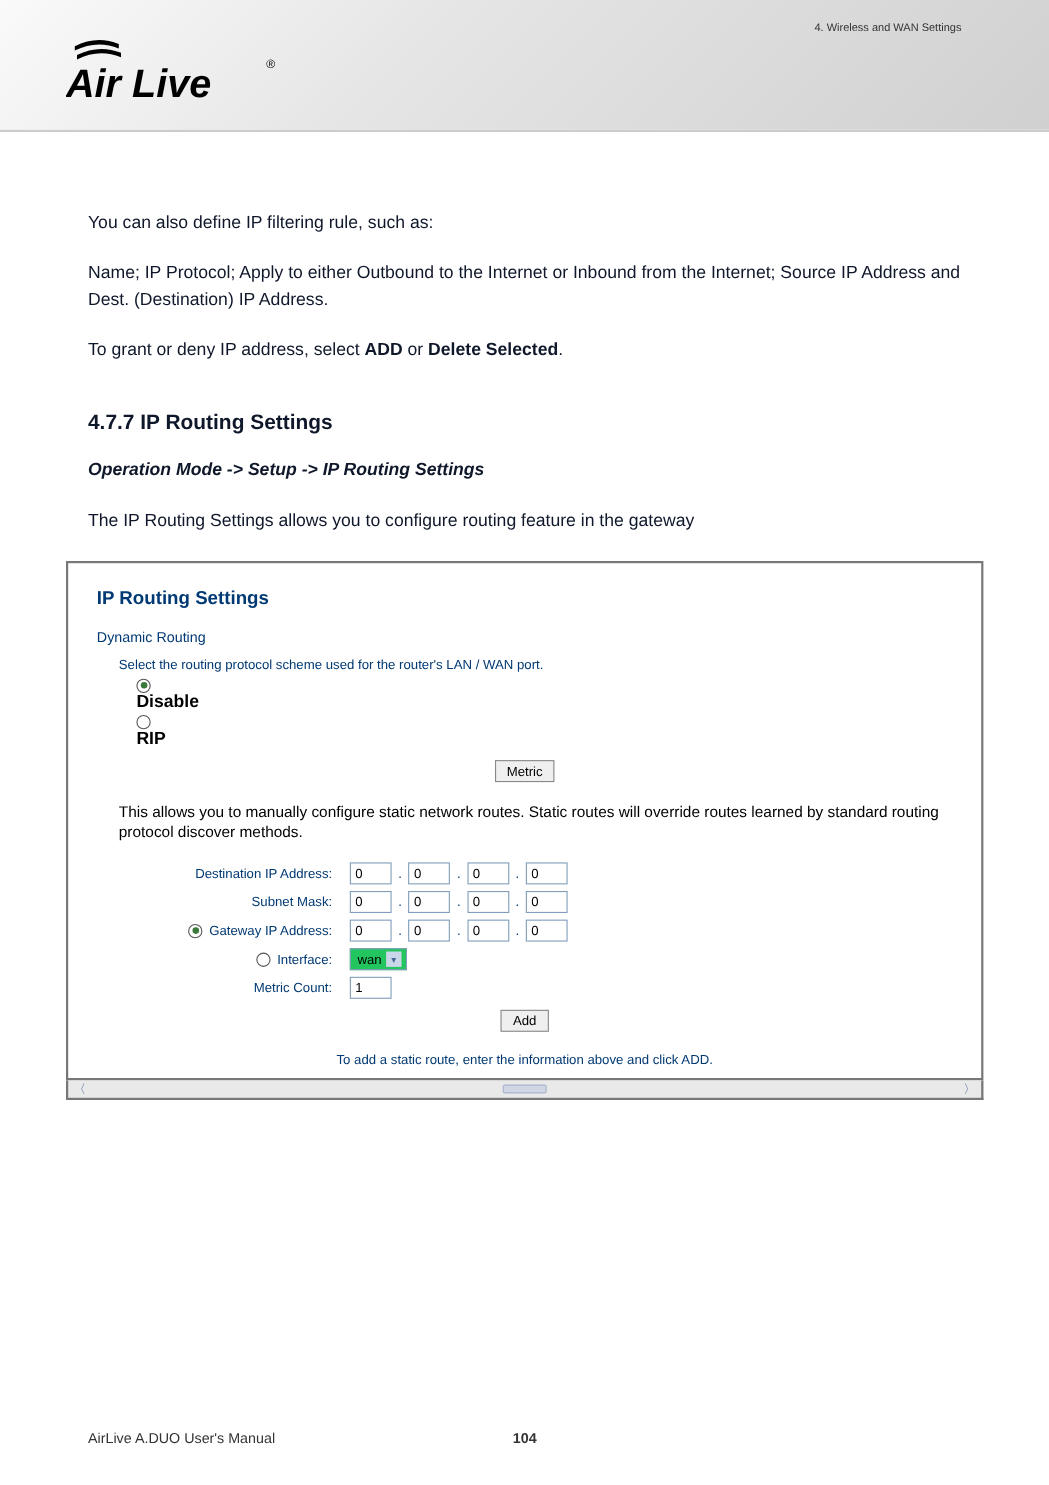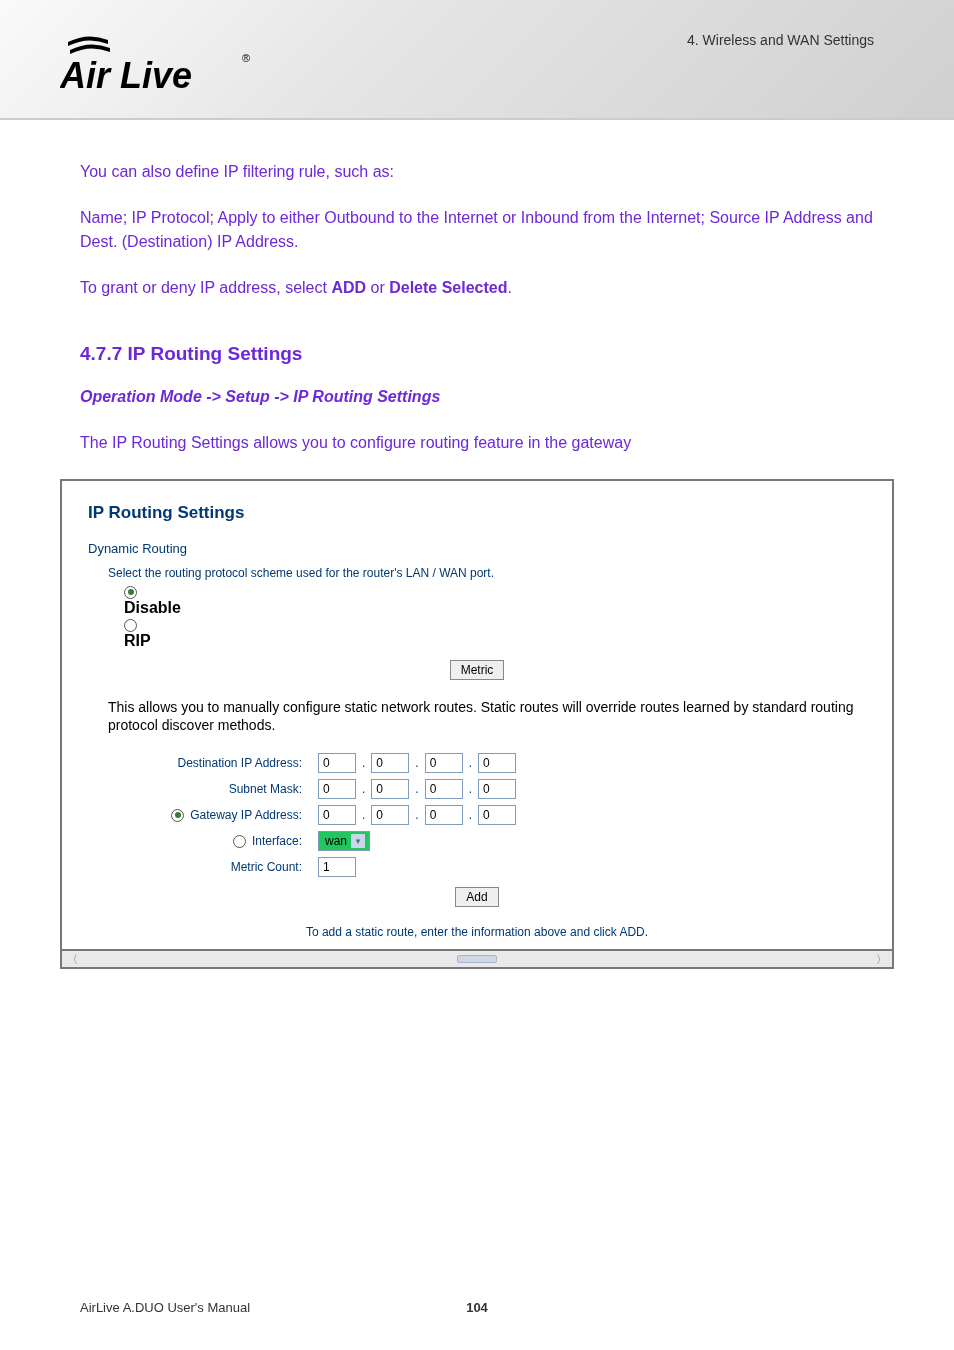--- a/index.html
+++ b/index.html
@@ -25,39 +25,40 @@
     .header-banner::before {
       content: '';
       position: absolute;
       top: 0; left: 0; right: 0; bottom: 0;
       background: linear-gradient(135deg, #fafafa 0%, #e5e5e5 40%, #d0d0d0 100%);
       clip-path: polygon(0 0, 100% 0, 100% 100%, 0 100%);
     }
     .header-banner .breadcrumb {
       position: absolute;
       right: 80px;
-      top: 32px;
-      font-size: 14px;
+      top: 20px;
+      font-size: 10px;
       color: #333;
       z-index: 2;
       text-align: right;
     }
     .logo {
       position: absolute;
       left: 60px;
       top: 30px;
       z-index: 3;
       font-family: Arial Black, Arial, sans-serif;
     }
     .logo svg { display: block; }
     .content {
       padding: 40px 80px 0 80px;
       font-size: 16px;
-      color: #6d28d9;
+      color: #0f172a;
       line-height: 1.5;
+      margin-top: 31px;
     }
     .content p { margin-bottom: 22px; }
     .content .bold { font-weight: bold; }
     h2.section-title {
       font-size: 19px;
       font-weight: bold;
       margin-top: 40px;
       margin-bottom: 16px;
     }
     .op-mode { font-style: italic; font-weight: bold; margin-bottom: 22px; font-size: 16px; }

